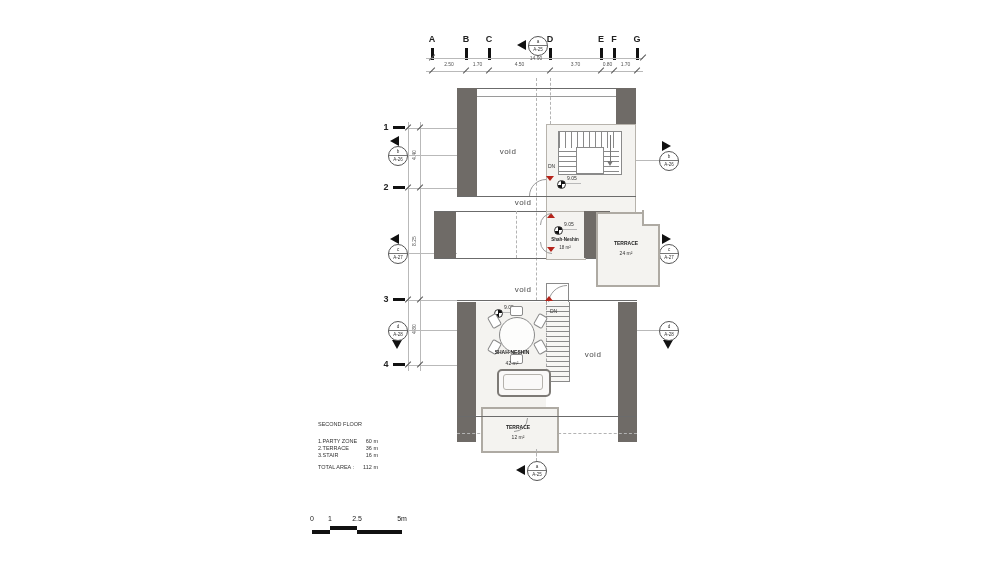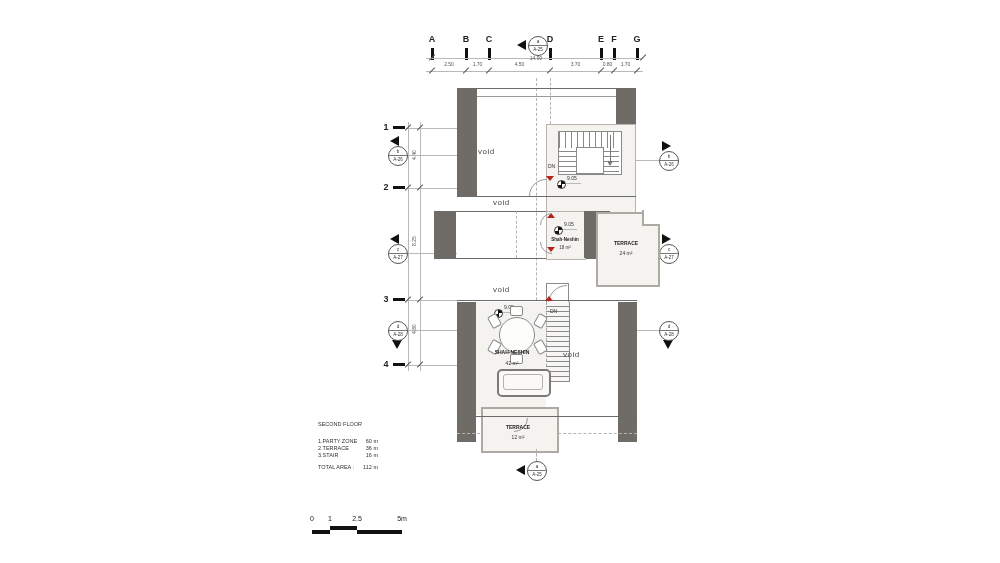--- a/index.html
+++ b/index.html
@@ -30,21 +30,21 @@
   .tri-d{position:absolute;width:0;height:0;border-top:9px solid #111;
          border-left:5px solid transparent;border-right:5px solid transparent;}
   .rtri-d{position:absolute;width:0;height:0;border-top:5px solid #b5231a;
           border-left:4px solid transparent;border-right:4px solid transparent;}
   .rtri-u{position:absolute;width:0;height:0;border-bottom:5px solid #b5231a;
           border-left:4px solid transparent;border-right:4px solid transparent;}
   .dotted{position:absolute;background-color:#f4f3f0;
           background-image:radial-gradient(#d8d4cd 0.6px, transparent 0.7px);
           background-size:4px 4px;border:1px solid #b7b3ac;}
   .dotted2{border:2px solid #aeaaa3;}
-  .voidlab{position:absolute;font-size:8px;color:#4a4a4a;text-align:left;letter-spacing:0.5px;}
+  .voidlab{position:absolute;font-size:8px;color:#4a4a4a;text-align:center;letter-spacing:0.5px;}
   .roomname{position:absolute;font-size:5px;font-weight:bold;color:#222;text-align:center;}
   .roomarea{position:absolute;font-size:5px;color:#333;text-align:center;}
   .lvlicon{position:absolute;width:7px;height:7px;border-radius:50%;border:1px solid #333;
            background:conic-gradient(#111 0 90deg,#fff 90deg 180deg,#111 180deg 270deg,#fff 270deg 360deg);}
   .lvltxt{position:absolute;font-size:5px;color:#333;}
   .dn{position:absolute;font-size:5px;color:#333;}
   .arc{position:absolute;border:1px solid #9a9a9a;border-radius:50%;background:transparent;}
   .stairbox{position:absolute;background:#fff;border:1px solid #8a8a8a;}
   .treads-v{position:absolute;background-image:repeating-linear-gradient(90deg,#8a8a8a 0 1px,transparent 1px 6px);}
   .treads-h{position:absolute;background-image:repeating-linear-gradient(0deg,#8a8a8a 0 1px,transparent 1px 5px);}

